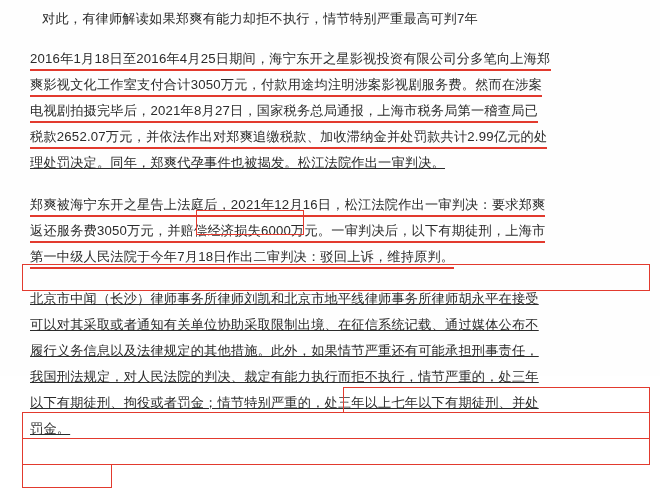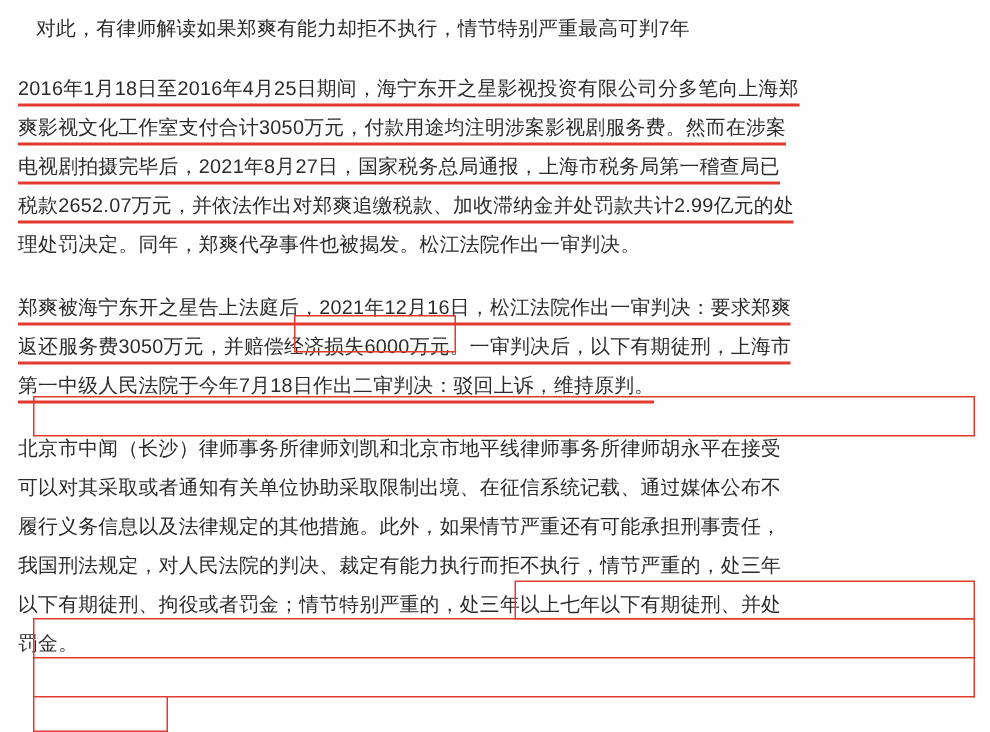--- a/index.html
+++ b/index.html
@@ -12,21 +12,21 @@
     background: #ffffff;
     font-family: "Liberation Sans", sans-serif;
     overflow: hidden;
   }
   .page {
     position: relative;
     width: 660px;
     height: 376px;
     background: #fefefe;
     box-sizing: border-box;
-    padding: 6px 14px 0 12px;
+    padding: 6px 14px 0 30px;
   }
   .doc-text {
     font-size: 13.2px;
     line-height: 26px;
     color: #2b2b2b;
     letter-spacing: 0.2px;
   }
   
   .lead-line {
     position: relative;
@@ -38,20 +38,21 @@
     margin: 0;
   }
   .para.p1 { margin-top: 14px; }
   .para.p2 { margin-top: 16px; }
   .para.p3 { margin-top: 16px; }
 
   .line {
     position: relative;
     white-space: nowrap;
     height: 26px;
+    text-decoration: underline;
   }
 
   
   .u {
     position: relative;
     display: inline-block;
   }
   .u::after {
     content: "";
     position: absolute;

